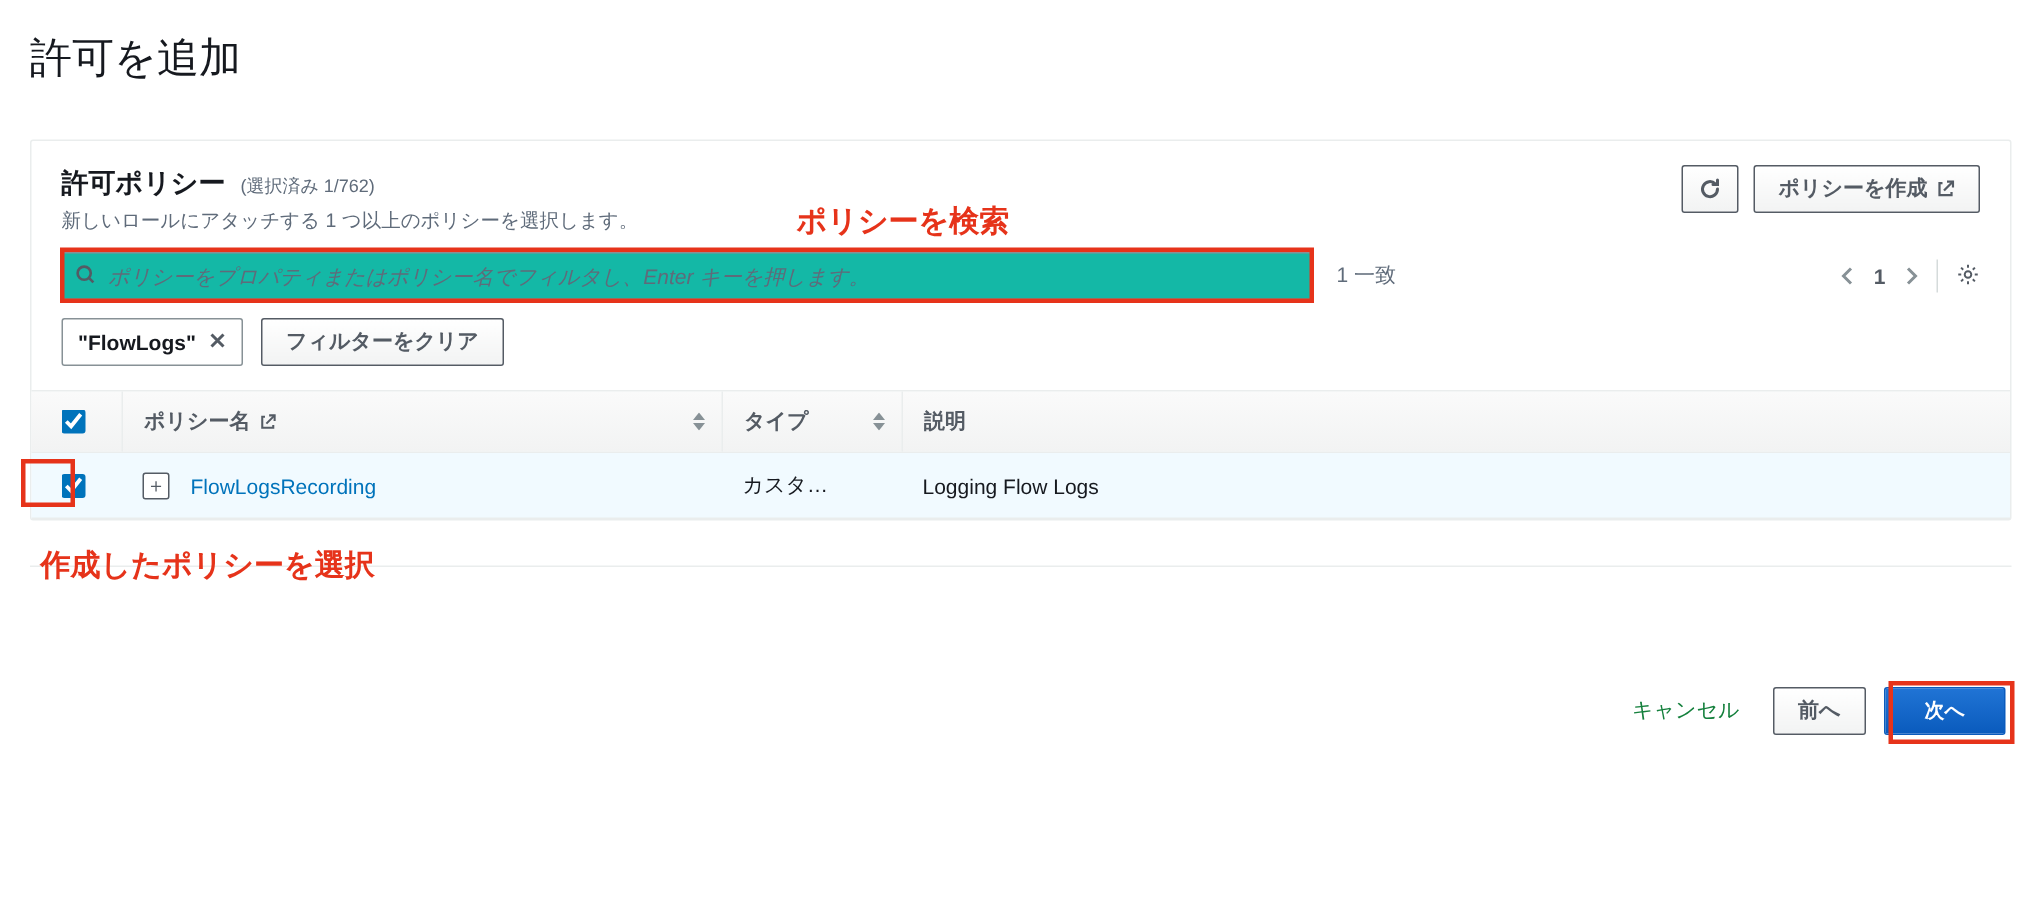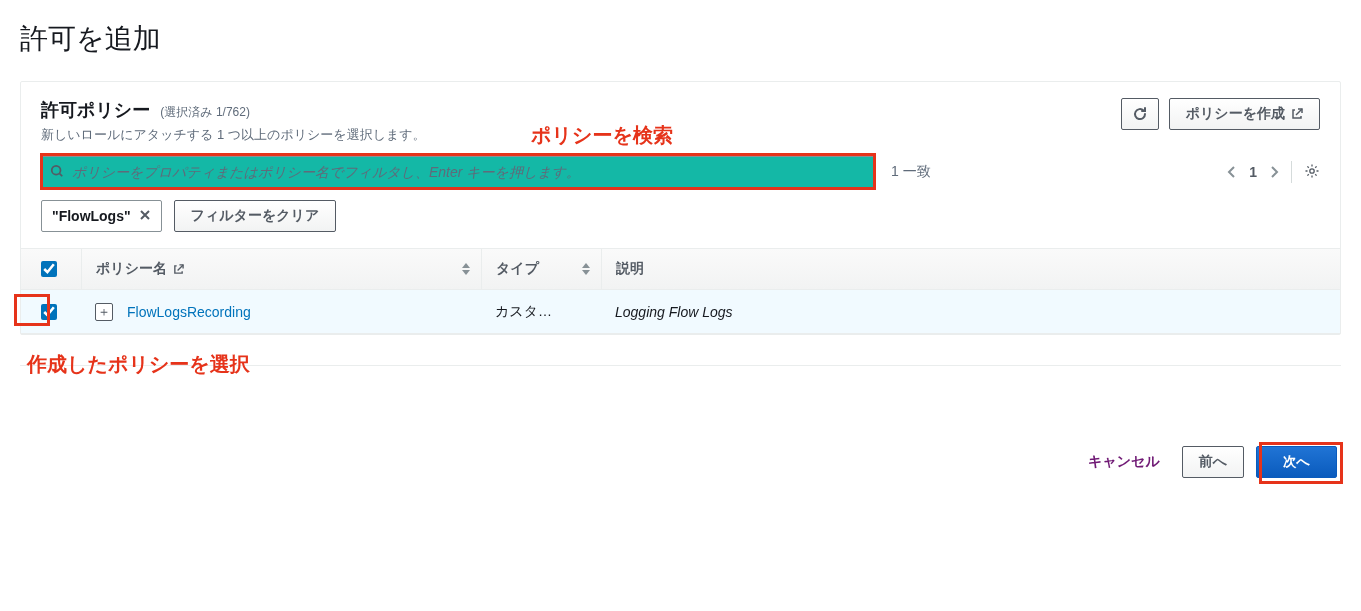--- a/index.html
+++ b/index.html
@@ -1,19 +1,19 @@
 <!DOCTYPE html>
 <html><head>
 <meta charset="utf-8">
 <style>
 * { box-sizing: border-box; margin: 0; padding: 0; }
 body { font-family: "Hiragino Kaku Gothic Pro", "Amazon Ember", Arial, sans-serif; font-size: 14px; color: #16191f; background: #fff; width: 1361px; }
 .page-title { font-size: 28px; font-weight: 400; padding: 20px 20px 15px 20px; }
 .content { padding: 0 20px; }
-.panel { border: 1px solid #eaeded; border-radius: 2px; background: #fff; margin-top: 8px; }
+.panel { border: 1px solid #eaeded; border-radius: 2px; background: #fff; margin-top: 20px; }
 .panel-head { padding: 16px 20px 12px 20px; display: flex; justify-content: space-between; align-items: flex-start; gap: 16px; }
 .panel-head-left { flex: 1; }
 .panel-title-row { display: flex; align-items: baseline; gap: 10px; }
 .panel-title { font-size: 18px; font-weight: 700; }
 .panel-count { font-size: 12px; color: #5f6b7a; font-weight: 400; }
 .panel-desc { font-size: 13px; color: #5f6b7a; margin-top: 4px; }
 .panel-head-right { display: flex; gap: 10px; align-items: center; }
 .btn { display: inline-flex; align-items: center; justify-content: center; gap: 6px; border: 1px solid #545b64; border-radius: 2px; background: linear-gradient(#fff,#f2f3f3); padding: 6px 16px; font-size: 14px; font-weight: 700; color: #545b64; cursor: pointer; height: 32px; }
 .btn .icon { display: inline-flex; }
 .btn-icon { padding: 6px 10px; }
@@ -35,33 +35,33 @@
 .thead { display: flex; background: linear-gradient(#fafafa,#f2f3f3); border-top: 1px solid #eaeded; border-bottom: 1px solid #eaeded; height: 42px; padding: 0 20px; font-weight: 700; color: #545b64; }
 .col-check { width: 40px; display: flex; align-items: center; }
 .col-name { flex: 0 0 400px; display: flex; align-items: center; gap: 6px; border-left: 1px solid #eaeded; padding-left: 14px; }
 .col-type { flex: 0 0 120px; display: flex; align-items: center; gap: 6px; border-left: 1px solid #eaeded; padding-left: 14px; }
 .col-desc { flex: 1; display: flex; align-items: center; border-left: 1px solid #eaeded; padding-left: 14px; }
 .sort-icon { display: inline-flex; color: #879196; }
 .ext-icon { display: inline-flex; color: #545b64; }
 .trow { display: flex; align-items: center; border-bottom: 1px solid #eaeded; height: 44px; padding: 0 20px; background: #f1faff; }
 .trow .col-name { border: none; padding-left: 14px; display: flex; align-items: center; gap: 14px; font-weight: 400; }
 .trow .col-type { border: none; padding-left: 14px; font-weight: 400; color: #16191f; }
-.trow .col-desc { border: none; padding-left: 14px; font-weight: 400; font-style: italic; }
+.trow .col-desc { border: none; padding-left: 14px; font-weight: 400; }
 .expand-btn { width: 18px; height: 18px; border: 1px solid #545b64; border-radius: 2px; display: inline-flex; align-items: center; justify-content: center; cursor: pointer; font-size: 13px; line-height: 1; color: #545b64; background: #fff; }
 .policy-link { color: #0073bb; cursor: pointer; }
 input[type=checkbox] { width: 16px; height: 16px; accent-color: #0073bb; cursor: pointer; }
 .annot { color: #e6331a; font-weight: 700; font-size: 20px; position: absolute; pointer-events: none; }
 .annot-box-red { border: 3px solid #e6331a; position: absolute; pointer-events: none; }
 .boundary { padding: 16px 20px 8px 20px; }
 .boundary-title { display: flex; align-items: center; gap: 6px; font-weight: 700; }
 .boundary-title .tri { display: inline-flex; }
 .boundary-sub { font-style: italic; font-weight: 700; }
 .boundary-desc { font-size: 13px; color: #5f6b7a; margin-top: 6px; }
 .footer { display: flex; justify-content: flex-end; align-items: center; gap: 12px; padding: 80px 24px 16px 24px; position: relative; }
-.btn-link { background: none; border: none; color: #701a75; font-weight: 700; font-size: 14px; cursor: pointer; padding: 6px 10px; }
+.btn-link { background: none; border: none; color: #15803d; font-weight: 400; font-size: 14px; cursor: pointer; padding: 6px 10px; }
 .btn-primary { background: #ff9900; border: 1px solid #ec7211; background: linear-gradient(#2074d5,#0a5bbd); border-color: #0a5bbd; color: #fff; font-weight: 700; padding: 6px 26px; border-radius: 2px; cursor: pointer; height: 32px; }
 .hr { border: none; border-top: 1px solid #eaeded; margin-top: 30px; }
 </style>
 </head>
 <body>
 
 <h1 class="page-title">許可を追加</h1>
 
 <div class="content">
 <div class="panel">

